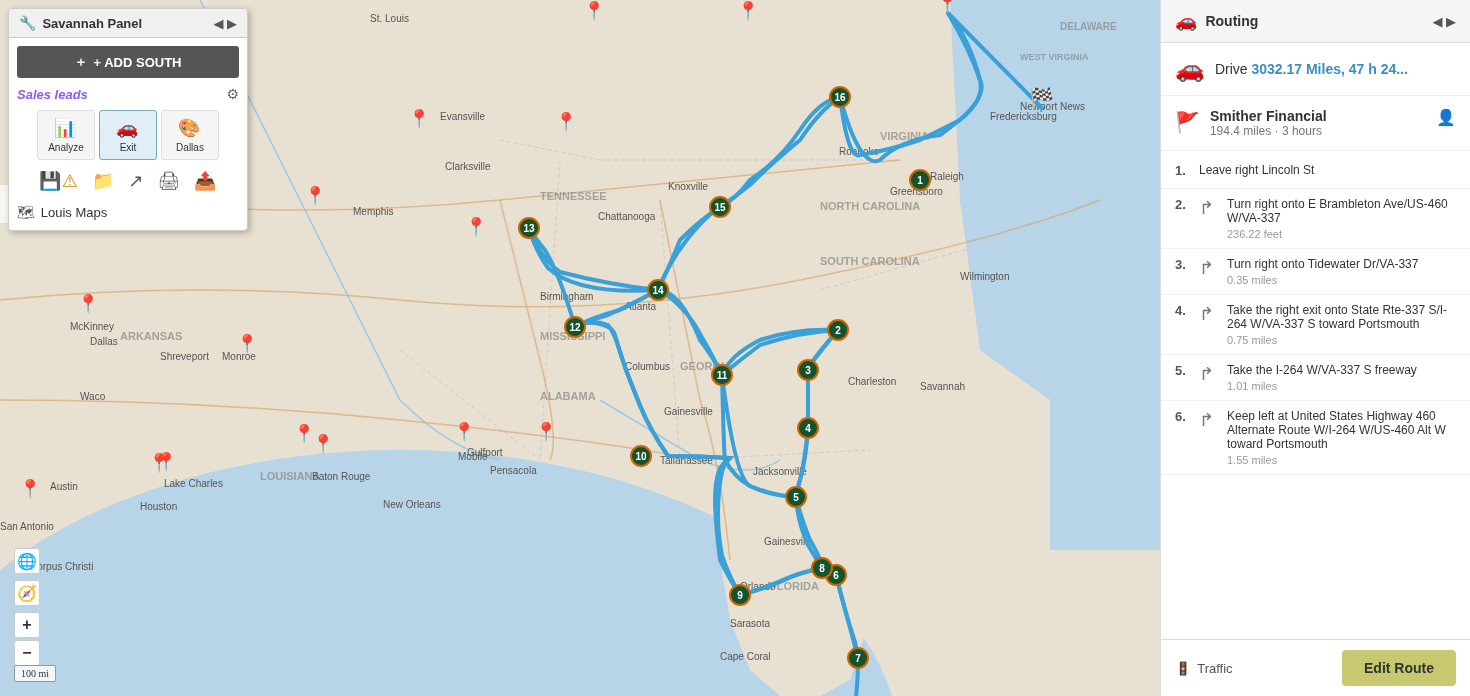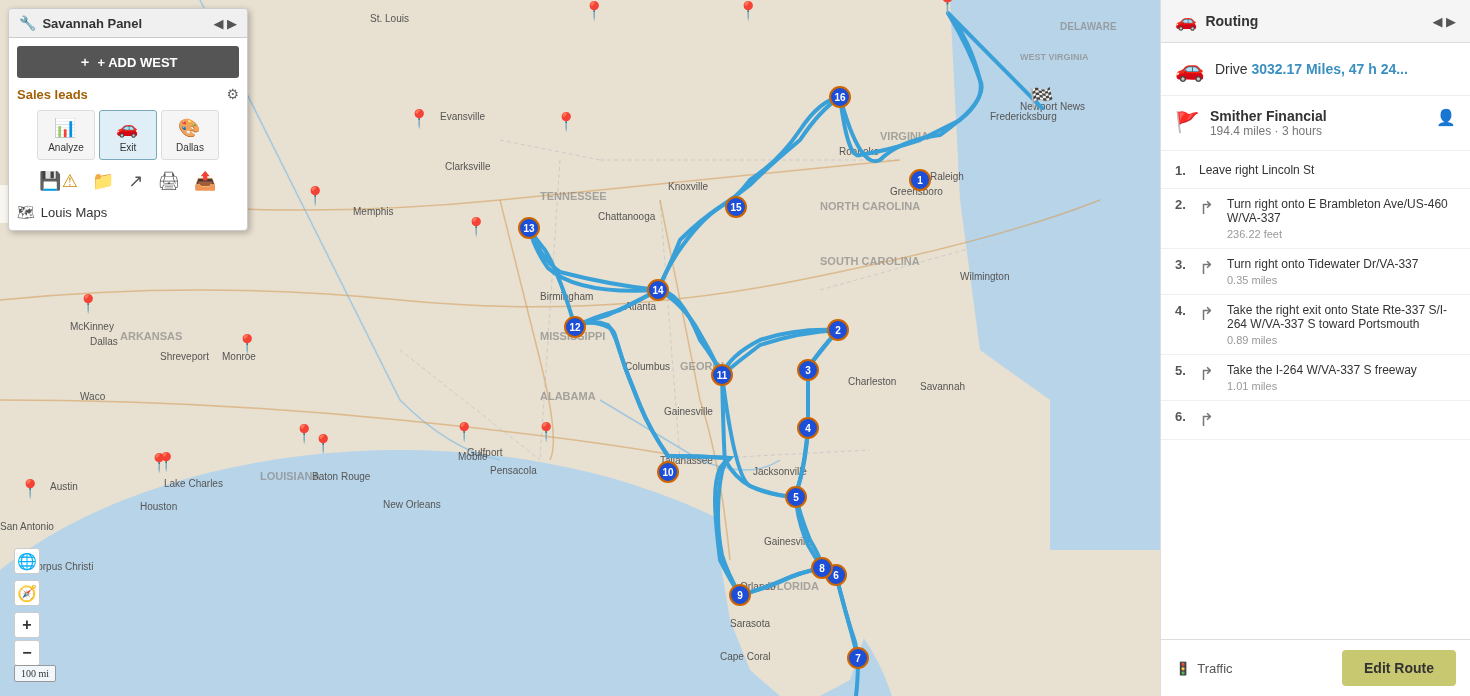--- a/index.html
+++ b/index.html
@@ -83,21 +83,22 @@
 
     .sales-leads-row {
       display: flex;
       align-items: center;
       justify-content: space-between;
       margin-bottom: 8px;
     }
     .sales-leads-label {
       font-size: 13px;
       font-weight: bold;
-      color: #a16207;
+      color: #8b5cf6;
+      font-style: italic;
     }
     .gear-icon {
       font-size: 14px;
       color: #666;
       cursor: pointer;
     }
 
     .cp-toolbar {
       display: flex;
       gap: 4px;
@@ -343,21 +344,21 @@
     .routing-content::-webkit-scrollbar { width: 8px; }
     .routing-content::-webkit-scrollbar-track { background: #f5f5f5; }
     .routing-content::-webkit-scrollbar-thumb { background: #ccc; border-radius: 4px; }
 
     
     .route-marker {
       position: absolute;
       width: 22px;
       height: 22px;
       border-radius: 50%;
-      background: #1d4ed8;
+      background: #14532d;
       border: 2px solid #c60;
       color: #fff;
       font-size: 10px;
       font-weight: bold;
       display: flex;
       align-items: center;
       justify-content: center;
       z-index: 6;
       transform: translate(-50%, -50%);
     }
@@ -544,26 +545,26 @@
 
   <div class="route-marker" style="left:920px;top:180px;">1</div>
   <div class="route-marker" style="left:838px;top:330px;">2</div>
   <div class="route-marker" style="left:808px;top:370px;">3</div>
   <div class="route-marker" style="left:808px;top:428px;">4</div>
   <div class="route-marker" style="left:796px;top:497px;">5</div>
   <div class="route-marker" style="left:836px;top:575px;">6</div>
   <div class="route-marker" style="left:858px;top:658px;">7</div>
   <div class="route-marker" style="left:822px;top:568px;">8</div>
   <div class="route-marker" style="left:740px;top:595px;">9</div>
-  <div class="route-marker" style="left:668px;top:456px;margin-top:16px;">10</div>
+  <div class="route-marker" style="left:641px;top:456px;">10</div>
   <div class="route-marker" style="left:722px;top:375px;">11</div>
   <div class="route-marker" style="left:575px;top:327px;">12</div>
   <div class="route-marker" style="left:529px;top:228px;">13</div>
   <div class="route-marker" style="left:658px;top:290px;">14</div>
-  <div class="route-marker" style="left:736px;top:207px;">15</div>
+  <div class="route-marker" style="left:720px;top:207px;">15</div>
   <div class="route-marker" style="left:840px;top:97px;">16</div>
 
   <div class="red-pin" style="left:595px;top:22px;">📍</div>
   <div class="red-pin" style="left:749px;top:22px;">📍</div>
   <div class="red-pin" style="left:420px;top:130px;">📍</div>
   <div class="red-pin" style="left:567px;top:133px;">📍</div>
   <div class="red-pin" style="left:316px;top:207px;">📍</div>
   <div class="red-pin" style="left:477px;top:238px;">📍</div>
   <div class="red-pin" style="left:89px;top:315px;">📍</div>
   <div class="red-pin" style="left:248px;top:355px;">📍</div>
@@ -581,21 +582,21 @@
     <div class="cp-header">
       <div class="cp-header-left">
         <span class="cp-header-icon">🔧</span>
         <span>Savannah Panel</span>
       </div>
       <div class="cp-nav-arrows">◀ ▶</div>
     </div>
     <div class="cp-body">
       <button class="add-data-btn">
         <span>＋</span>
-        <span>+ ADD WEST</span>
+        <span>+ ADD SOUTH</span>
       </button>
 
       <div class="sales-leads-row">
         <span class="sales-leads-label">Sales leads</span>
         <span class="gear-icon">⚙</span>
       </div>
 
       <div class="cp-toolbar">
         <div class="cp-tool-btn">
           <span class="tool-icon">📊</span>
@@ -691,36 +692,40 @@
           <span>Turn right onto Tidewater Dr/VA-337</span>
           <span class="step-dist">0.35 miles</span>
         </div>
       </div>
 
       <div class="step-item">
         <span class="step-num">4.</span>
         <span class="step-arrow">↱</span>
         <div class="step-text">
           <span>Take the right exit onto State Rte-337 S/I-264 W/VA-337 S toward Portsmouth</span>
-          <span class="step-dist">0.89 miles</span>
+          <span class="step-dist">0.75 miles</span>
         </div>
       </div>
 
       <div class="step-item">
         <span class="step-num">5.</span>
         <span class="step-arrow">↱</span>
         <div class="step-text">
           <span>Take the I-264 W/VA-337 S freeway</span>
           <span class="step-dist">1.01 miles</span>
         </div>
       </div>
 
       <div class="step-item">
         <span class="step-num">6.</span>
         <span class="step-arrow">↱</span>
+        <div class="step-text">
+          <span>Keep left at United States Highway 460 Alternate Route W/I-264 W/US-460 Alt W toward Portsmouth</span>
+          <span class="step-dist">1.55 miles</span>
+        </div>
       </div>
     </div>
   </div>
 
   <div class="routing-footer">
     <button class="traffic-btn">
       <span>🚦</span>
       <span>Traffic</span>
     </button>
     <button class="edit-route-btn">Edit Route</button>

